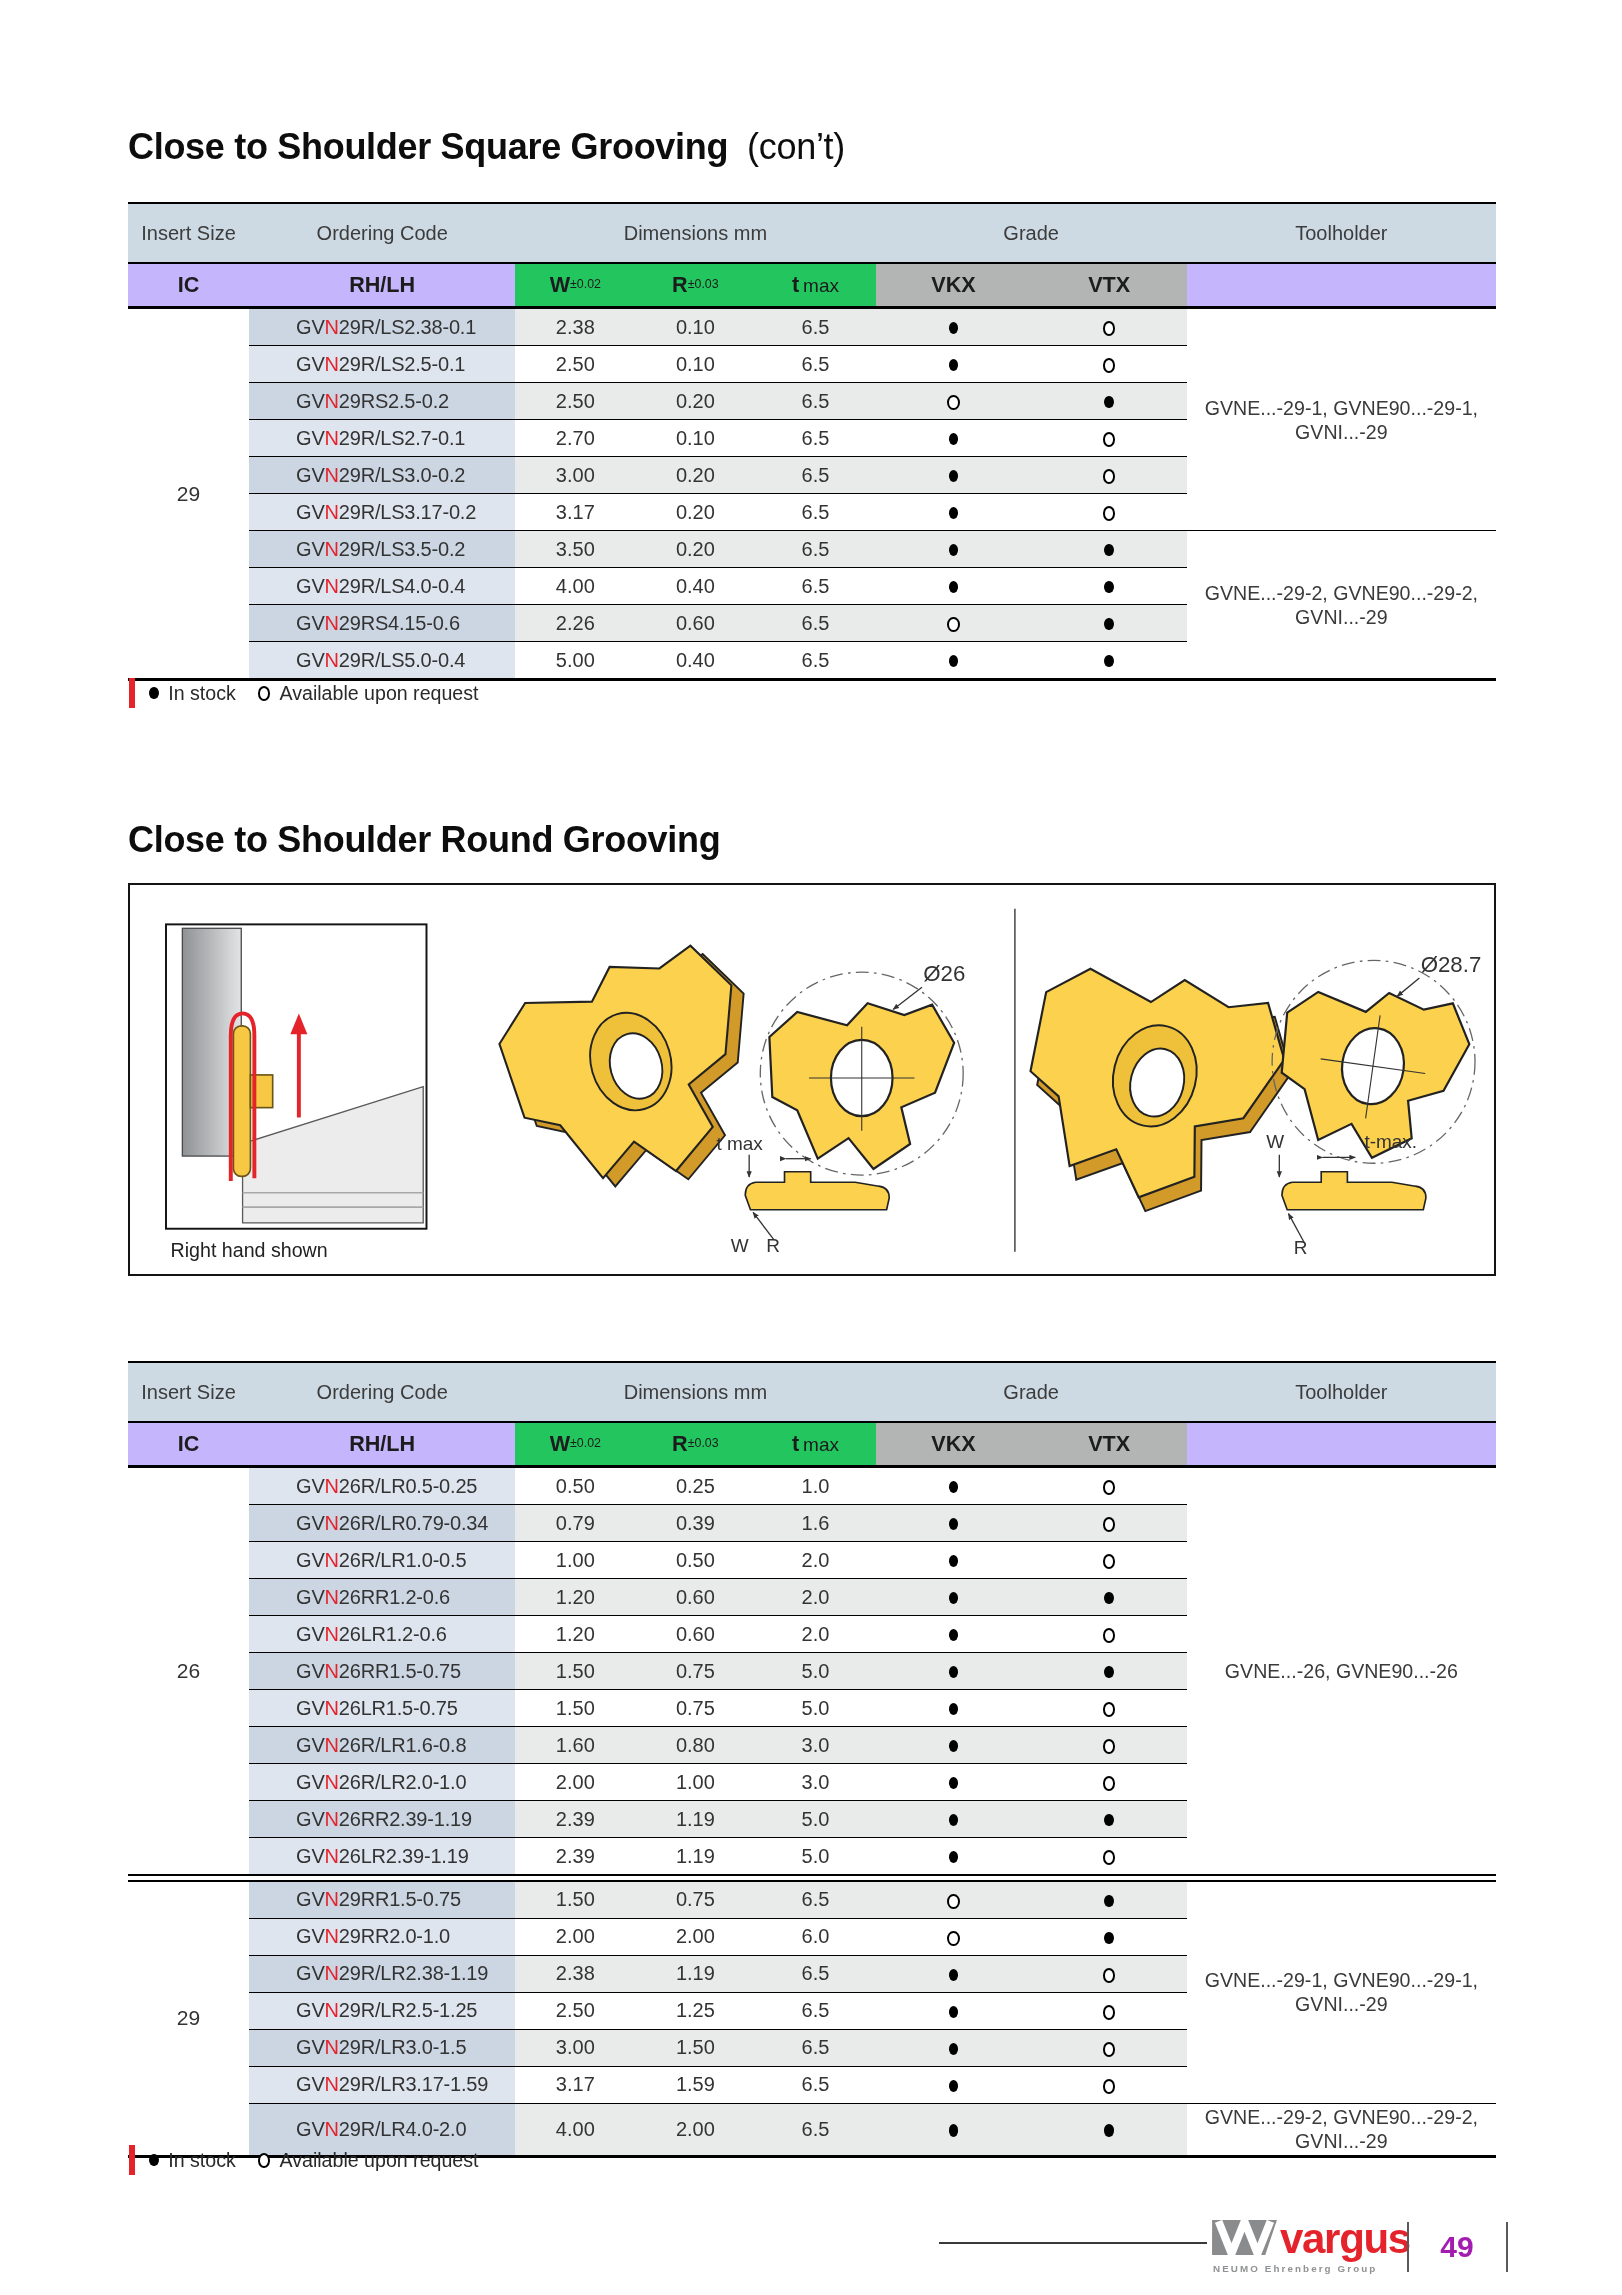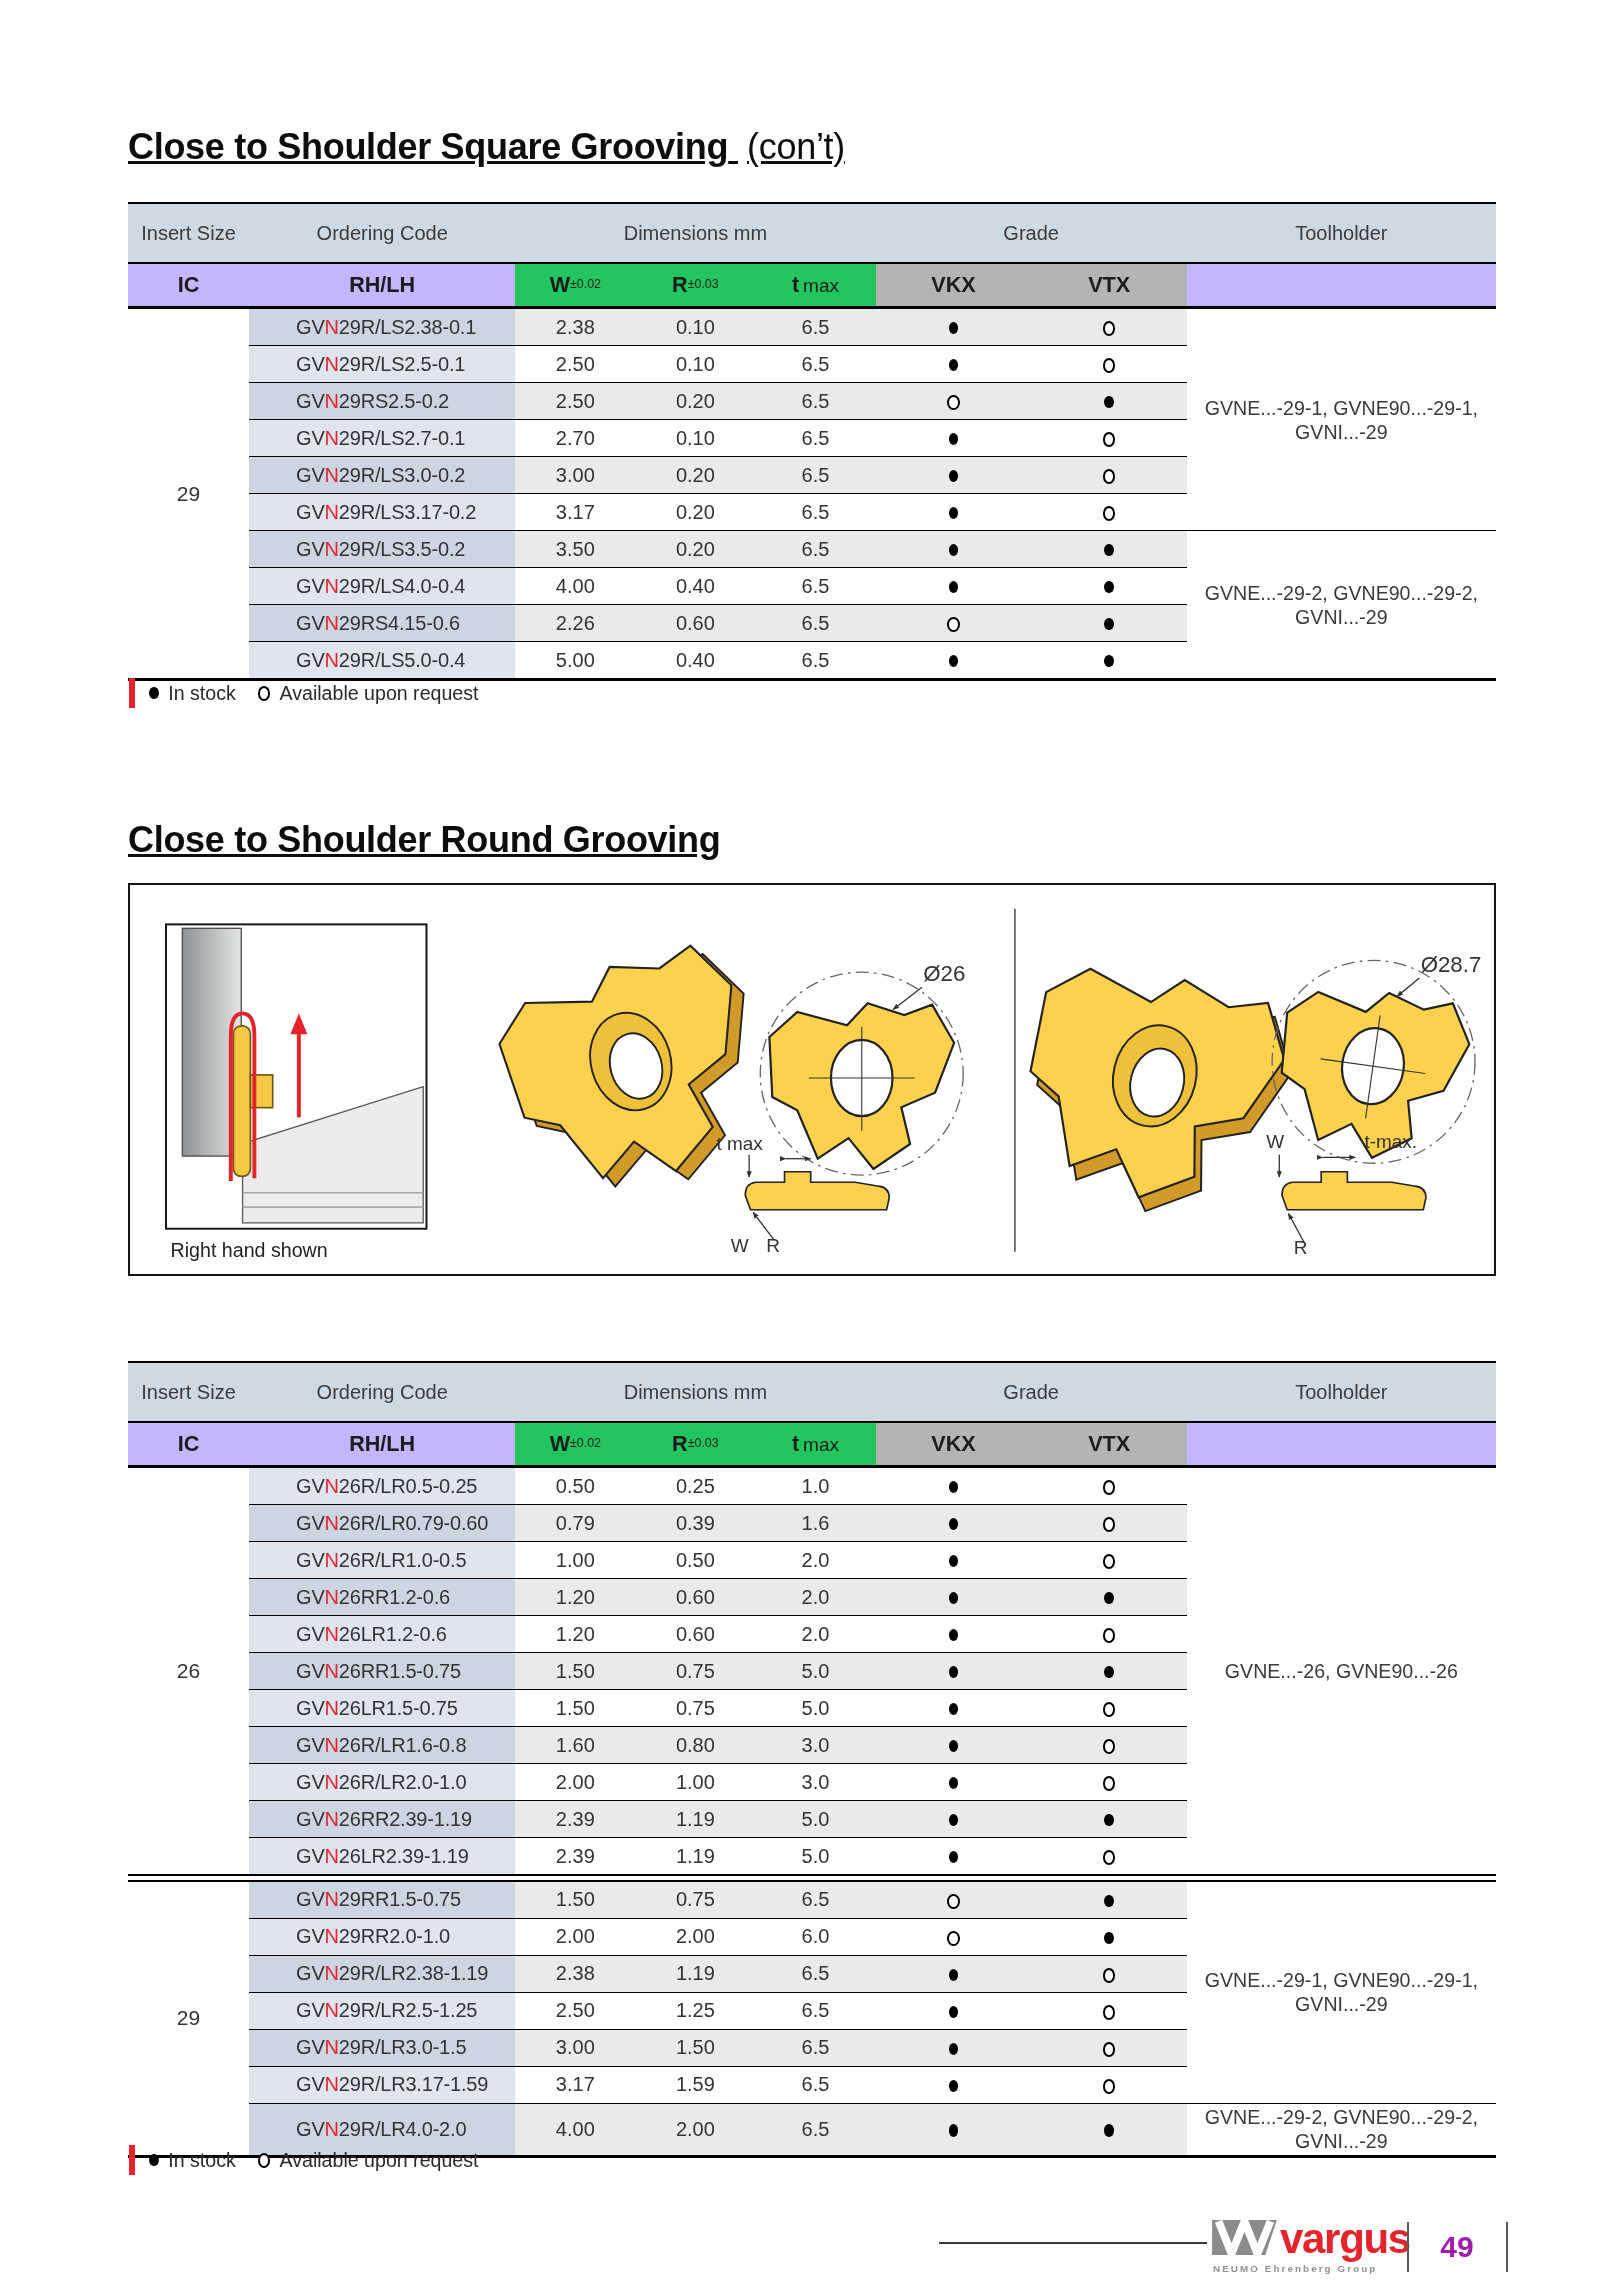--- a/index.html
+++ b/index.html
@@ -4,21 +4,21 @@
 <style>
   html,body{margin:0;padding:0;}
   body{
     width:1623px;height:2295px;position:relative;background:#ffffff;
     font-family:"Liberation Sans",sans-serif;color:#2e2e2e;
     -webkit-font-smoothing:antialiased;
   }
   .abs{position:absolute;}
 
   
-  .title{font-size:36px;font-weight:bold;color:#0d0d0d;letter-spacing:-0.3px;white-space:nowrap;text-decoration:underline;}
+  .title{font-size:36px;font-weight:bold;color:#0d0d0d;letter-spacing:-0.3px;white-space:nowrap;}
   .title .suffix{font-weight:400;}
 
   
   .cat-table{border-collapse:collapse;table-layout:fixed;width:1368px;
     border-top:2.6px solid #000;border-bottom:3.3px solid #000;}
   .cat-table.no-top{border-top:none;}
   .cat-table.thin-bottom{border-bottom:2px solid #000;}
   .cat-table th,.cat-table td{padding:0;font-weight:normal;}
   .cat-table thead tr.h1 th{background:#cdd9e3;height:58px;font-size:20px;color:#3c3c3c;
     border-bottom:2px solid #000;text-align:center;}
@@ -328,21 +328,21 @@
           <td class="ic" rowspan="11">26</td>
           <td class="code"><span>GV</span><span class="red">N</span><span>26R/LR0.5-0.25</span></td>
           <td class="stripe">0.50</td>
           <td class="stripe">0.25</td>
           <td class="stripe">1.0</td>
           <td class="stripe"><span class="dot f"></span></td>
           <td class="stripe"><span class="dot o"></span></td>
           <td class="holder" rowspan="11">GVNE...-26, GVNE90...-26</td>
         </tr>
         <tr class="shade">
-          <td class="code"><span>GV</span><span class="red">N</span><span>26R/LR0.79-0.60</span></td>
+          <td class="code"><span>GV</span><span class="red">N</span><span>26R/LR0.79-0.34</span></td>
           <td class="stripe">0.79</td>
           <td class="stripe">0.39</td>
           <td class="stripe">1.6</td>
           <td class="stripe"><span class="dot f"></span></td>
           <td class="stripe"><span class="dot o"></span></td>
         </tr>
         <tr class="plain">
           <td class="code"><span>GV</span><span class="red">N</span><span>26R/LR1.0-0.5</span></td>
           <td class="stripe">1.00</td>
           <td class="stripe">0.50</td>

